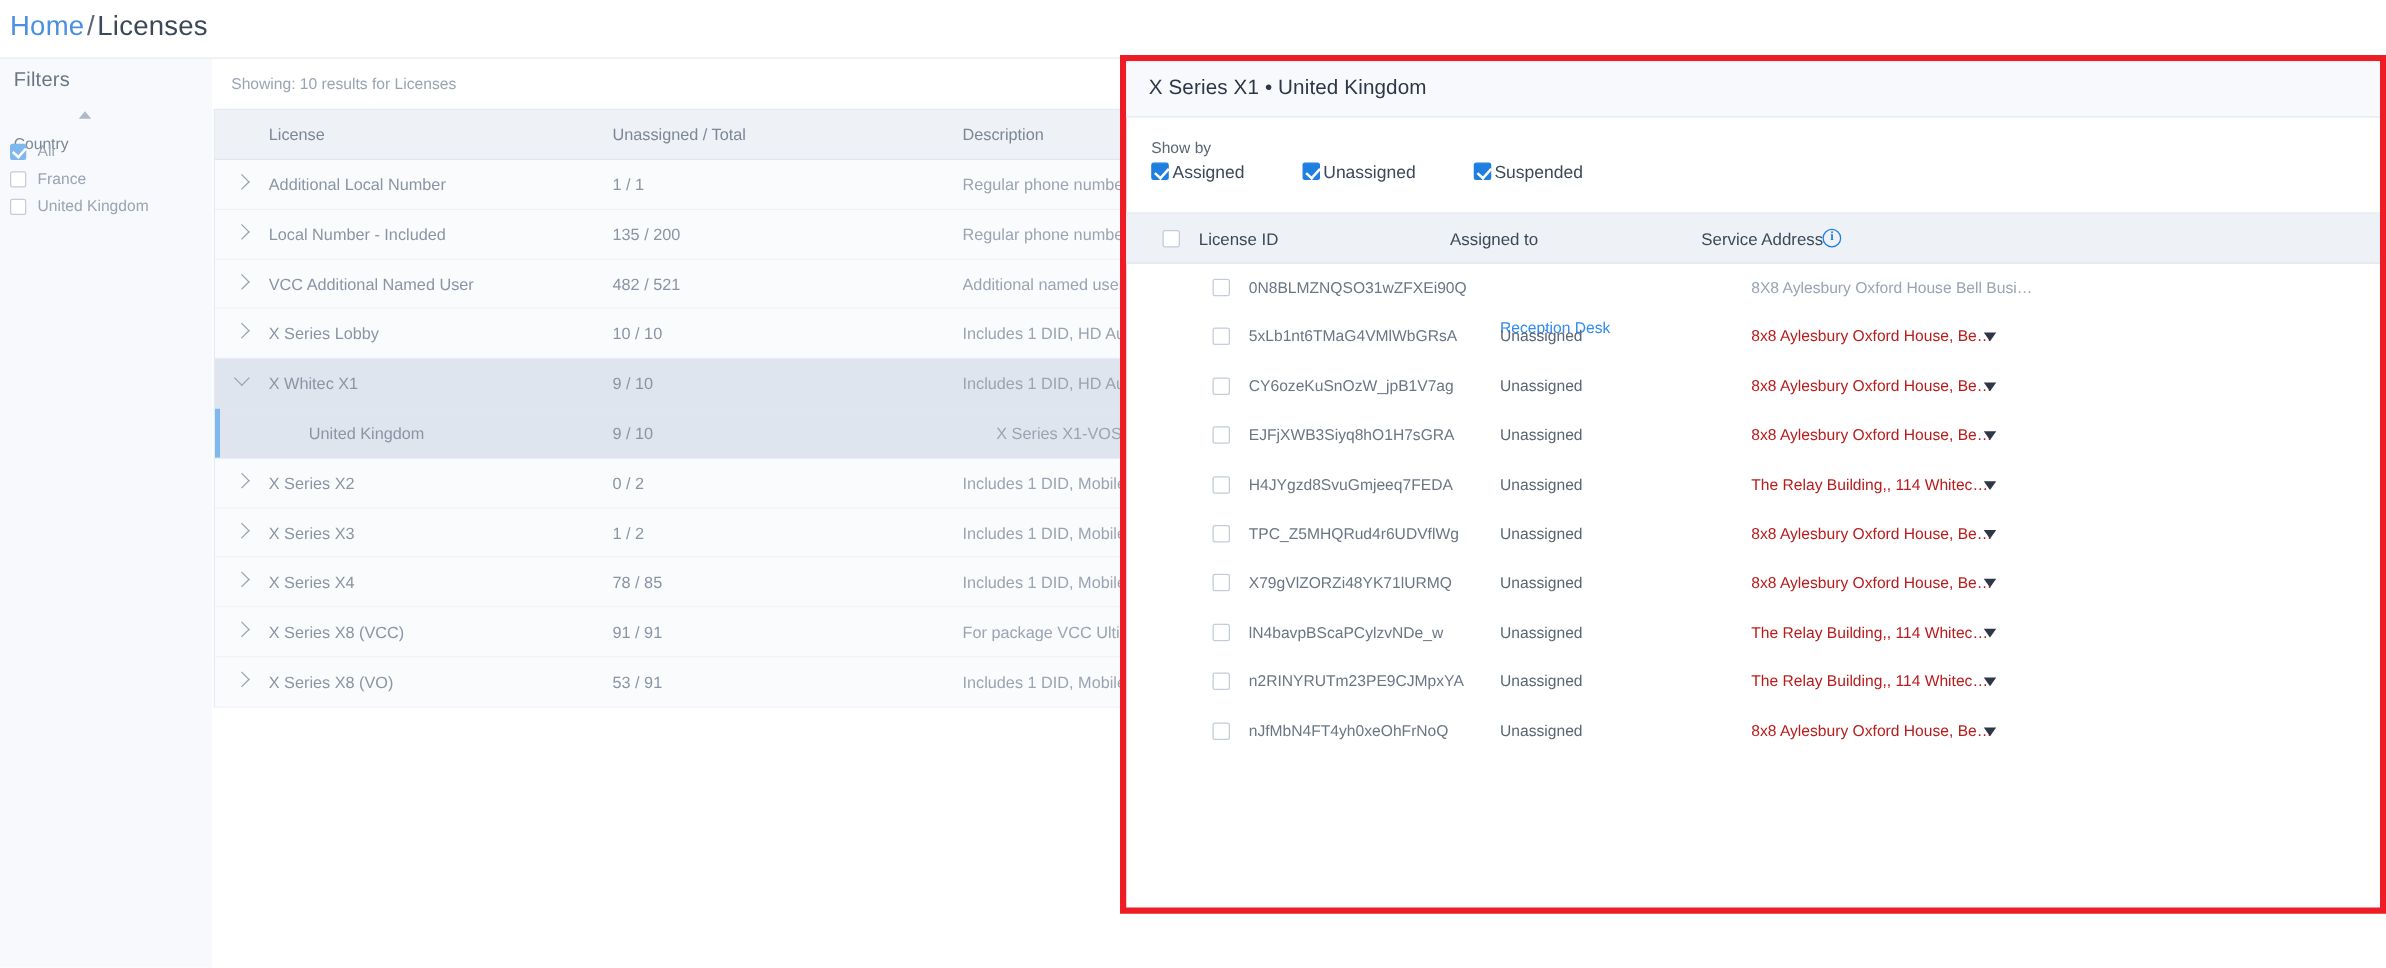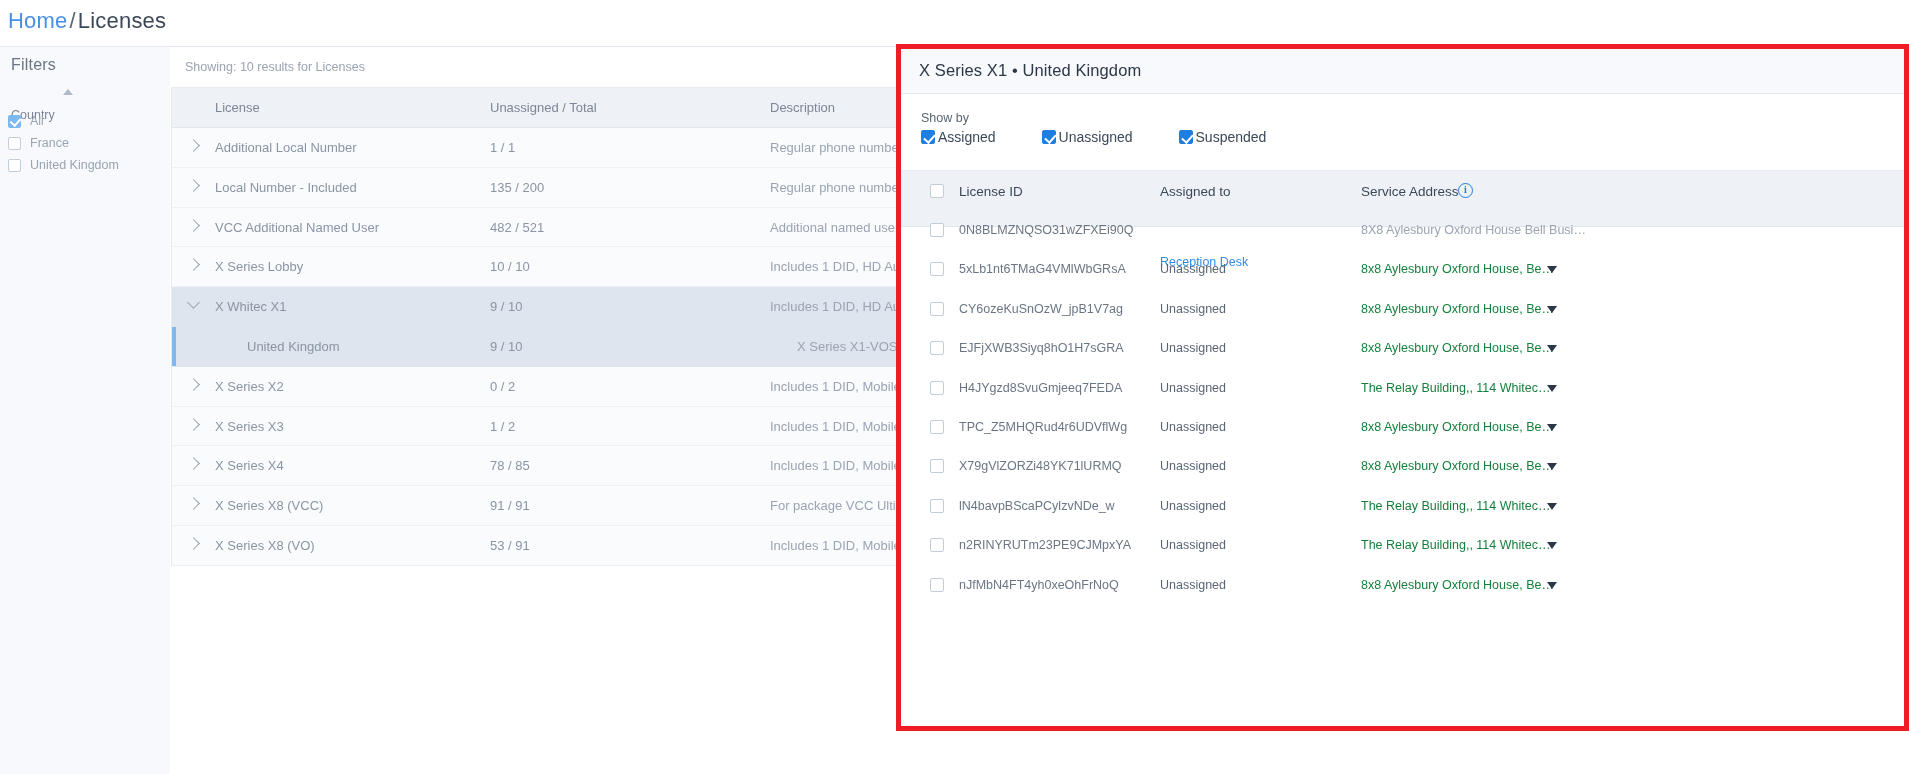--- a/index.html
+++ b/index.html
@@ -175,47 +175,47 @@
   .cb-blue::after {
     content: ""; position: absolute; left: 4px; top: 1px;
     width: 5px; height: 9px;
     border: solid #ffffff; border-width: 0 2px 2px 0;
     transform: rotate(42deg);
   }
   .showby-item .lbl { font-size: 14px; color: #3c4858; white-space: nowrap; }
 
   .panel-table-head {
     position: absolute; left: 0; top: 121px;
-    width: 1003px; height: 57px;
+    width: 1003px; height: 41px;
     background: #eef1f6;
     border-top: 1px solid #e6eaf1;
     border-bottom: 1px solid #e1e6ee;
   }
   .cb-plain {
     width: 14px; height: 14px;
     border: 1px solid #c3ccd9; border-radius: 2px; background: #fff;
   }
   .panel-table-head .hcb { position: absolute; left: 29px; top: 13px; }
   .panel-table-head .h1 { position: absolute; left: 58px;  top: 13px; font-size: 13.5px; color: #3c4858; }
   .panel-table-head .h2 { position: absolute; left: 259px; top: 13px; font-size: 13.5px; color: #3c4858; }
   .panel-table-head .h3 { position: absolute; left: 460px; top: 13px; font-size: 13.5px; color: #3c4858; }
   .info-icon {
     position: absolute; left: 557px; top: 12px;
     width: 15px; height: 15px; border: 1.4px solid #1f7fe0; border-radius: 50%;
     color: #1f7fe0; font-size: 10px; line-height: 12px; text-align: center;
     font-family: "Liberation Serif", serif; font-weight: bold;
   }
 
-  .panel-rows { position: absolute; left: 0; top: 162px; width: 1003px; }
+  .panel-rows { position: absolute; left: 0; top: 162px; width: 1003px; padding-left: 40px; }
   .p-row { position: relative; height: 39.4px; }
   .p-row .pcb   { position: absolute; left: 29px; top: 12px; }
   .p-row .p-id  { position: absolute; left: 58px;  top: 12px; font-size: 12.5px; color: #6b7684; white-space: nowrap; }
   .p-row .p-as  { position: absolute; left: 259px; top: 12px; font-size: 12.5px; color: #5a6674; white-space: nowrap; }
   .p-row .p-as.link { color: #2f8bf0; cursor: pointer; margin-top: 32px; }
-  .p-row .p-addr{ position: absolute; left: 460px; top: 12px; font-size: 12.5px; color: #15803d;
+  .p-row .p-addr{ position: absolute; left: 460px; top: 12px; font-size: 12.5px; color: #b91c1c;
                   white-space: nowrap; }
   .p-row .p-addr.muted { color: #9aa4b2; }
   .p-caret {
     position: absolute; left: 646px; top: 16px;
     width: 0; height: 0;
     border-left: 5px solid transparent;
     border-right: 5px solid transparent;
     border-top: 7px solid #2d3748;
     cursor: pointer;
   }

